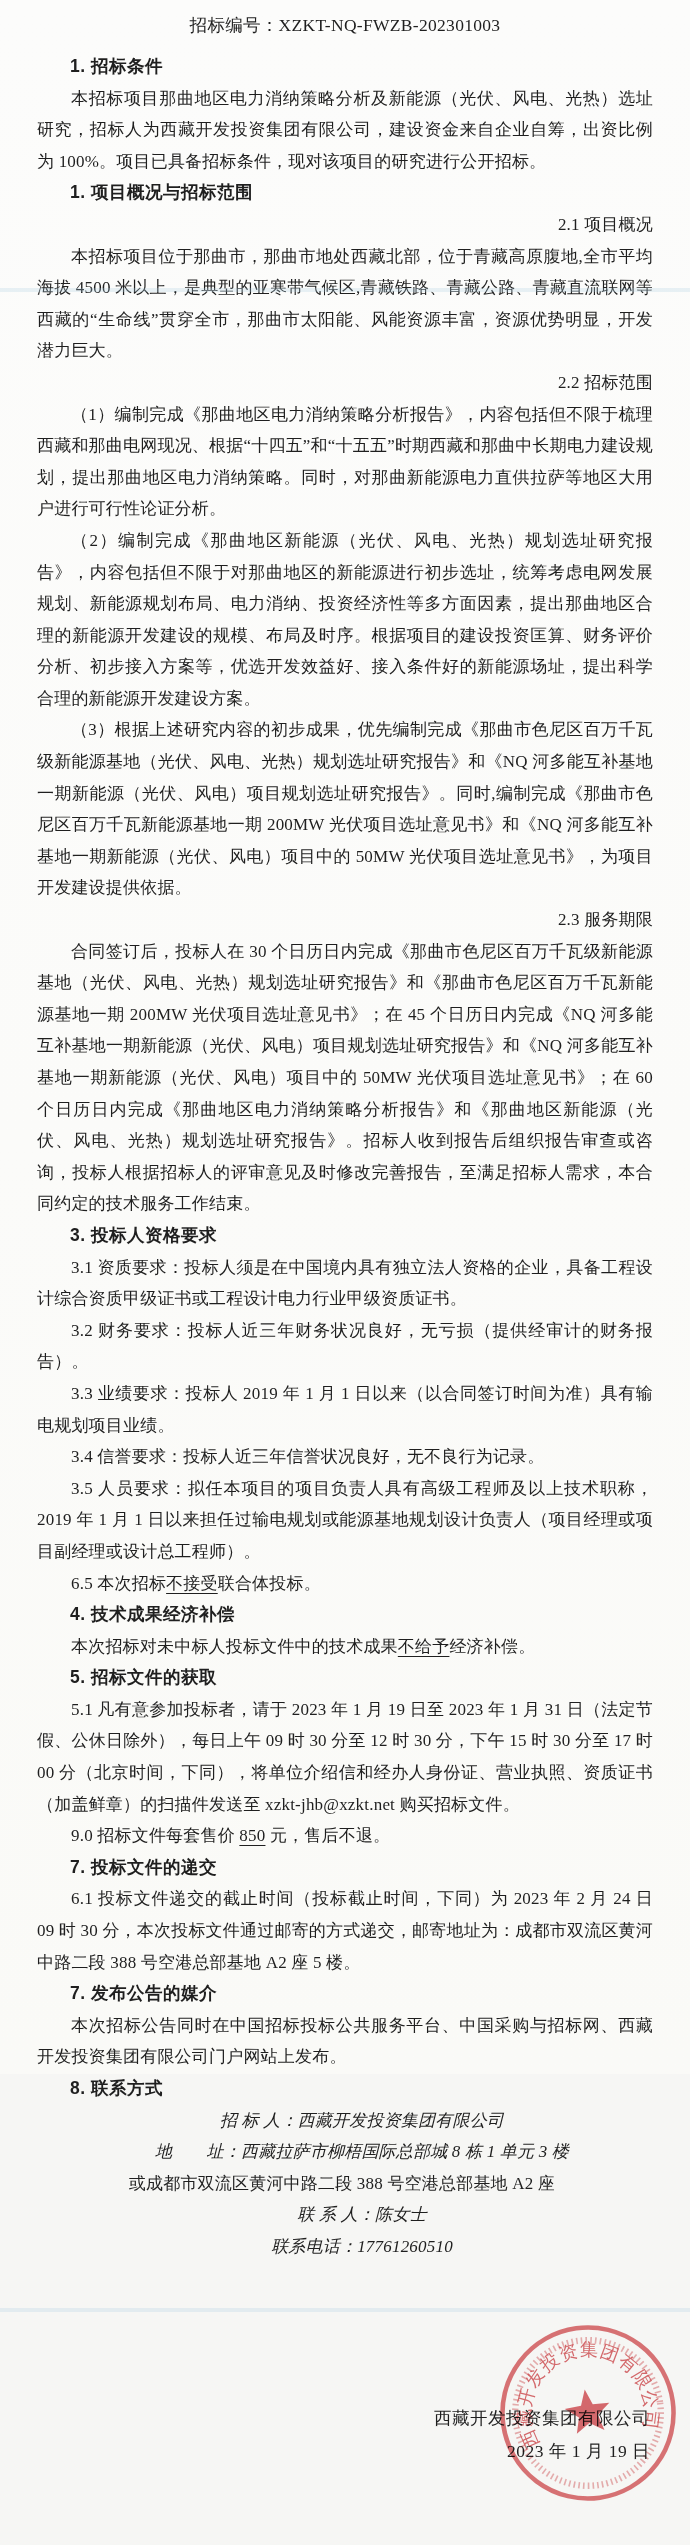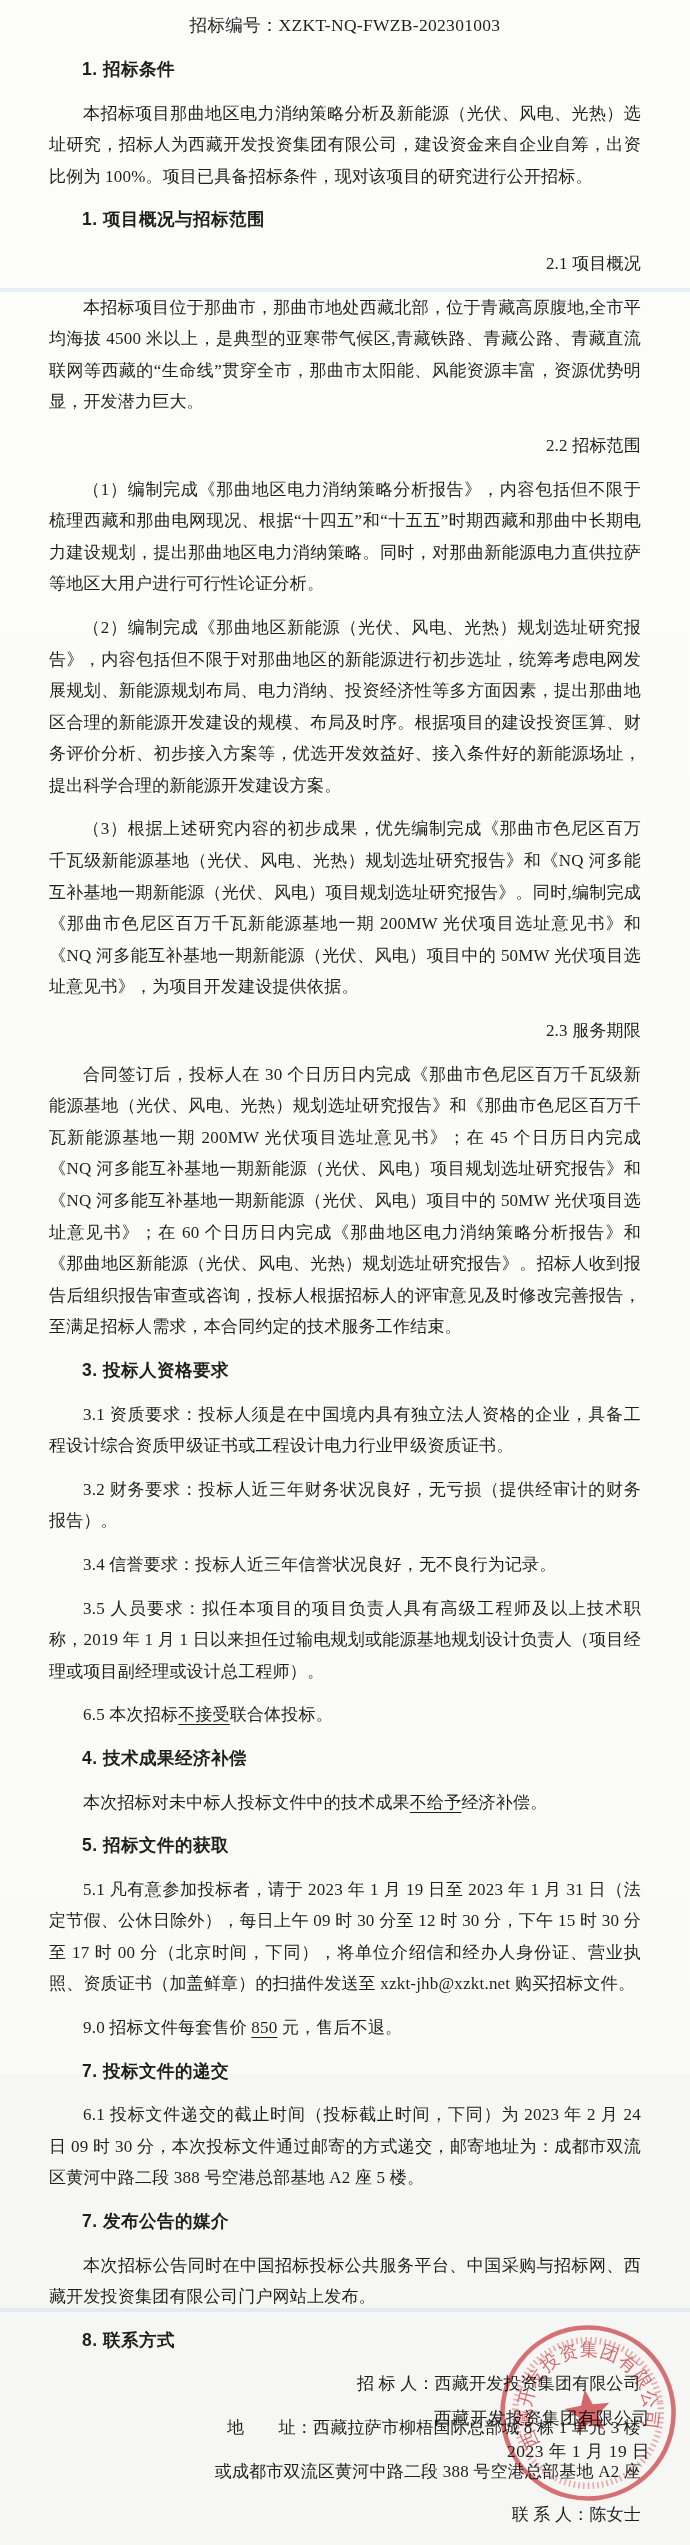--- a/index.html
+++ b/index.html
@@ -11,30 +11,30 @@
   }
   .page{
     position:relative;width:690px;height:2074px;box-sizing:border-box;
     padding:8px 37px 14px 37px;
     background:linear-gradient(180deg,#fcfcfb 0%,#fbfbf9 55%,#fafaf7 100%);
   }
   .doc-header{
     text-align:center;font-size:17.5px;line-height:34px;margin:0 0 9px 0;
     letter-spacing:.3px;
   }
-  .blk{margin:12px;font-size:17px;line-height:31.6px;text-align:justify;letter-spacing:.2px;}
+  .blk{margin:0;font-size:17px;line-height:31.6px;text-align:justify;letter-spacing:.2px;}
   .blk.h1{
     font-family:"Liberation Sans","DejaVu Sans",sans-serif;
     font-weight:700;font-size:17.5px;text-align:left;padding-left:33px;letter-spacing:.5px;
   }
   .blk.h2{font-weight:400;text-align:right;padding-left:33px;}
   h2,h3,p{margin:0;}
   .blk.p{text-indent:2em;}
-  .blk.contact{text-indent:2em;text-align:right;}
-  .blk.contact-cont{text-indent:5.4em;text-align:right;}
+  .blk.contact{text-indent:2em;text-align:center;font-style:italic;}
+  .blk.contact-cont{text-indent:5.4em;text-align:left;}
   .u{text-decoration:underline;text-underline-offset:4px;}
   .signature{
     position:absolute;top:2402px;right:40px;text-align:right;
     font-size:17.5px;line-height:33px;letter-spacing:.5px;z-index:2;
   }
   .stamp{
     position:absolute;left:497px;top:2322px;width:182px;height:182px;
     mix-blend-mode:multiply;opacity:.88;z-index:3;pointer-events:none;
   }
   .scan-line{position:absolute;left:0;width:690px;height:4px;background:rgba(170,203,226,.26);z-index:1;}
@@ -56,20 +56,21 @@
       <p class="blk p"><span>本招标项目位于那曲市，那曲市地处西藏北部，位于青藏高原腹地,全市平均海拔 4500 米以上，是典型的亚寒带气候区,青藏铁路、青藏公路、青藏直流联网等西藏的“生命线”贯穿全市，那曲市太阳能、风能资源丰富，资源优势明显，开发潜力巨大。</span></p>
       <h3 class="blk h2"><span>2.2 招标范围</span></h3>
       <p class="blk p"><span>（1）编制完成《那曲地区电力消纳策略分析报告》，内容包括但不限于梳理西藏和那曲电网现况、根据“十四五”和“十五五”时期西藏和那曲中长期电力建设规划，提出那曲地区电力消纳策略。同时，对那曲新能源电力直供拉萨等地区大用户进行可行性论证分析。</span></p>
       <p class="blk p"><span>（2）编制完成《那曲地区新能源（光伏、风电、光热）规划选址研究报告》，内容包括但不限于对那曲地区的新能源进行初步选址，统筹考虑电网发展规划、新能源规划布局、电力消纳、投资经济性等多方面因素，提出那曲地区合理的新能源开发建设的规模、布局及时序。根据项目的建设投资匡算、财务评价分析、初步接入方案等，优选开发效益好、接入条件好的新能源场址，提出科学合理的新能源开发建设方案。</span></p>
       <p class="blk p"><span>（3）根据上述研究内容的初步成果，优先编制完成《那曲市色尼区百万千瓦级新能源基地（光伏、风电、光热）规划选址研究报告》和《NQ 河多能互补基地一期新能源（光伏、风电）项目规划选址研究报告》。同时,编制完成《那曲市色尼区百万千瓦新能源基地一期 200MW 光伏项目选址意见书》和《NQ 河多能互补基地一期新能源（光伏、风电）项目中的 50MW 光伏项目选址意见书》，为项目开发建设提供依据。</span></p>
       <h3 class="blk h2"><span>2.3 服务期限</span></h3>
       <p class="blk p"><span>合同签订后，投标人在 30 个日历日内完成《那曲市色尼区百万千瓦级新能源基地（光伏、风电、光热）规划选址研究报告》和《那曲市色尼区百万千瓦新能源基地一期 200MW 光伏项目选址意见书》；在 45 个日历日内完成《NQ 河多能互补基地一期新能源（光伏、风电）项目规划选址研究报告》和《NQ 河多能互补基地一期新能源（光伏、风电）项目中的 50MW 光伏项目选址意见书》；在 60 个日历日内完成《那曲地区电力消纳策略分析报告》和《那曲地区新能源（光伏、风电、光热）规划选址研究报告》。招标人收到报告后组织报告审查或咨询，投标人根据招标人的评审意见及时修改完善报告，至满足招标人需求，本合同约定的技术服务工作结束。</span></p>
       <h2 class="blk h1"><span>3.  投标人资格要求</span></h2>
       <p class="blk p"><span>3.1 资质要求：投标人须是在中国境内具有独立法人资格的企业，具备工程设计综合资质甲级证书或工程设计电力行业甲级资质证书。</span></p>
       <p class="blk p"><span>3.2 财务要求：投标人近三年财务状况良好，无亏损（提供经审计的财务报告）。</span></p>
+      <p class="blk p"><span>3.3 业绩要求：投标人 2019 年 1 月 1 日以来（以合同签订时间为准）具有输电规划项目业绩。</span></p>
       <p class="blk p"><span>3.4 信誉要求：投标人近三年信誉状况良好，无不良行为记录。</span></p>
       <p class="blk p"><span>3.5 人员要求：拟任本项目的项目负责人具有高级工程师及以上技术职称，2019 年 1 月 1 日以来担任过输电规划或能源基地规划设计负责人（项目经理或项目副经理或设计总工程师）。</span></p>
       <p class="blk p"><span>6.5  本次招标</span><span class="u">不接受</span><span>联合体投标。</span></p>
       <h2 class="blk h1"><span>4.  技术成果经济补偿</span></h2>
       <p class="blk p"><span>本次招标对未中标人投标文件中的技术成果</span><span class="u">不给予</span><span>经济补偿。</span></p>
       <h2 class="blk h1"><span>5.  招标文件的获取</span></h2>
       <p class="blk p"><span>5.1 凡有意参加投标者，请于 2023 年 1 月 19 日至 2023 年 1 月 31 日（法定节假、公休日除外），每日上午 09 时 30 分至 12 时 30 分，下午 15 时 30 分至 17 时 00 分（北京时间，下同），将单位介绍信和经办人身份证、营业执照、资质证书（加盖鲜章）的扫描件发送至 xzkt-jhb@xzkt.net 购买招标文件。</span></p>
       <p class="blk p"><span>9.0 招标文件每套售价 </span><span class="u">850</span><span> 元，售后不退。</span></p>
       <h2 class="blk h1"><span>7.  投标文件的递交</span></h2>
       <p class="blk p"><span>6.1 投标文件递交的截止时间（投标截止时间，下同）为 2023 年 2 月 24 日 09 时 30 分，本次投标文件通过邮寄的方式递交，邮寄地址为：成都市双流区黄河中路二段 388 号空港总部基地 A2 座 5 楼。</span></p>

